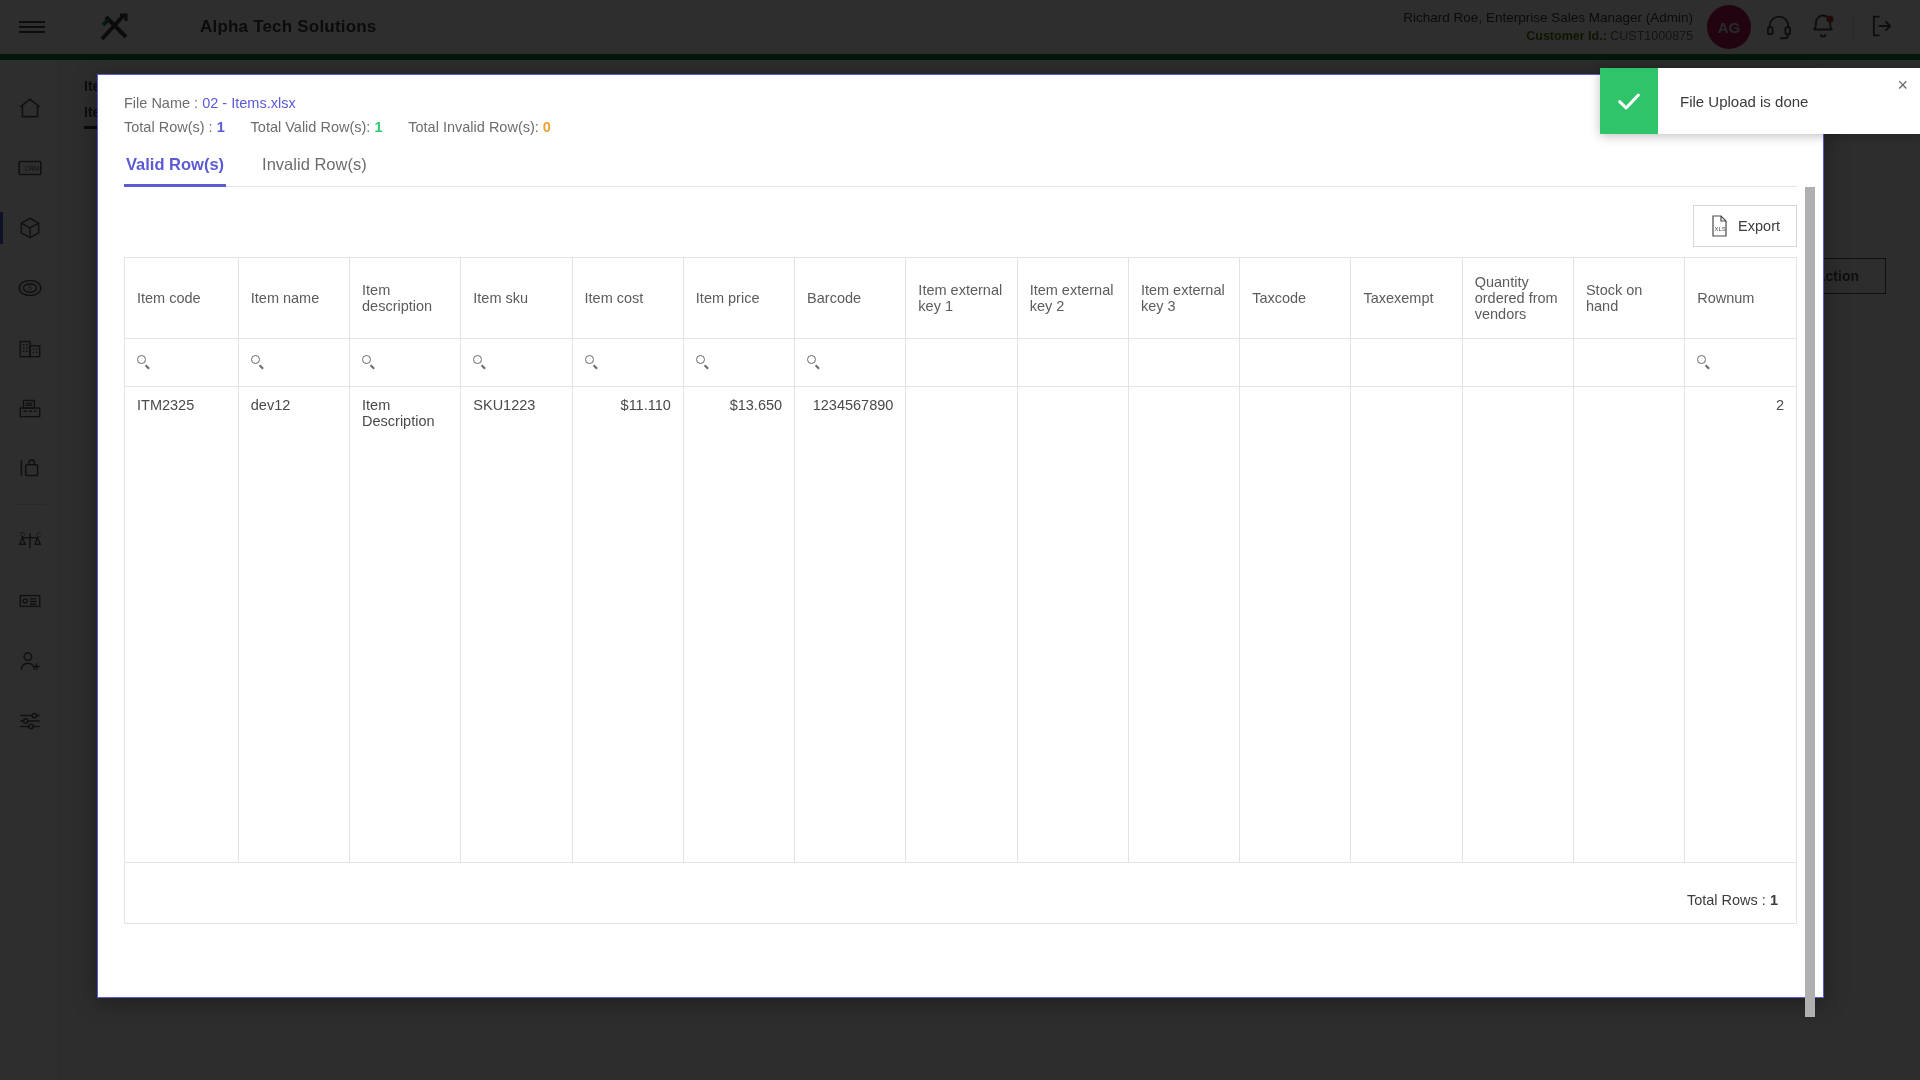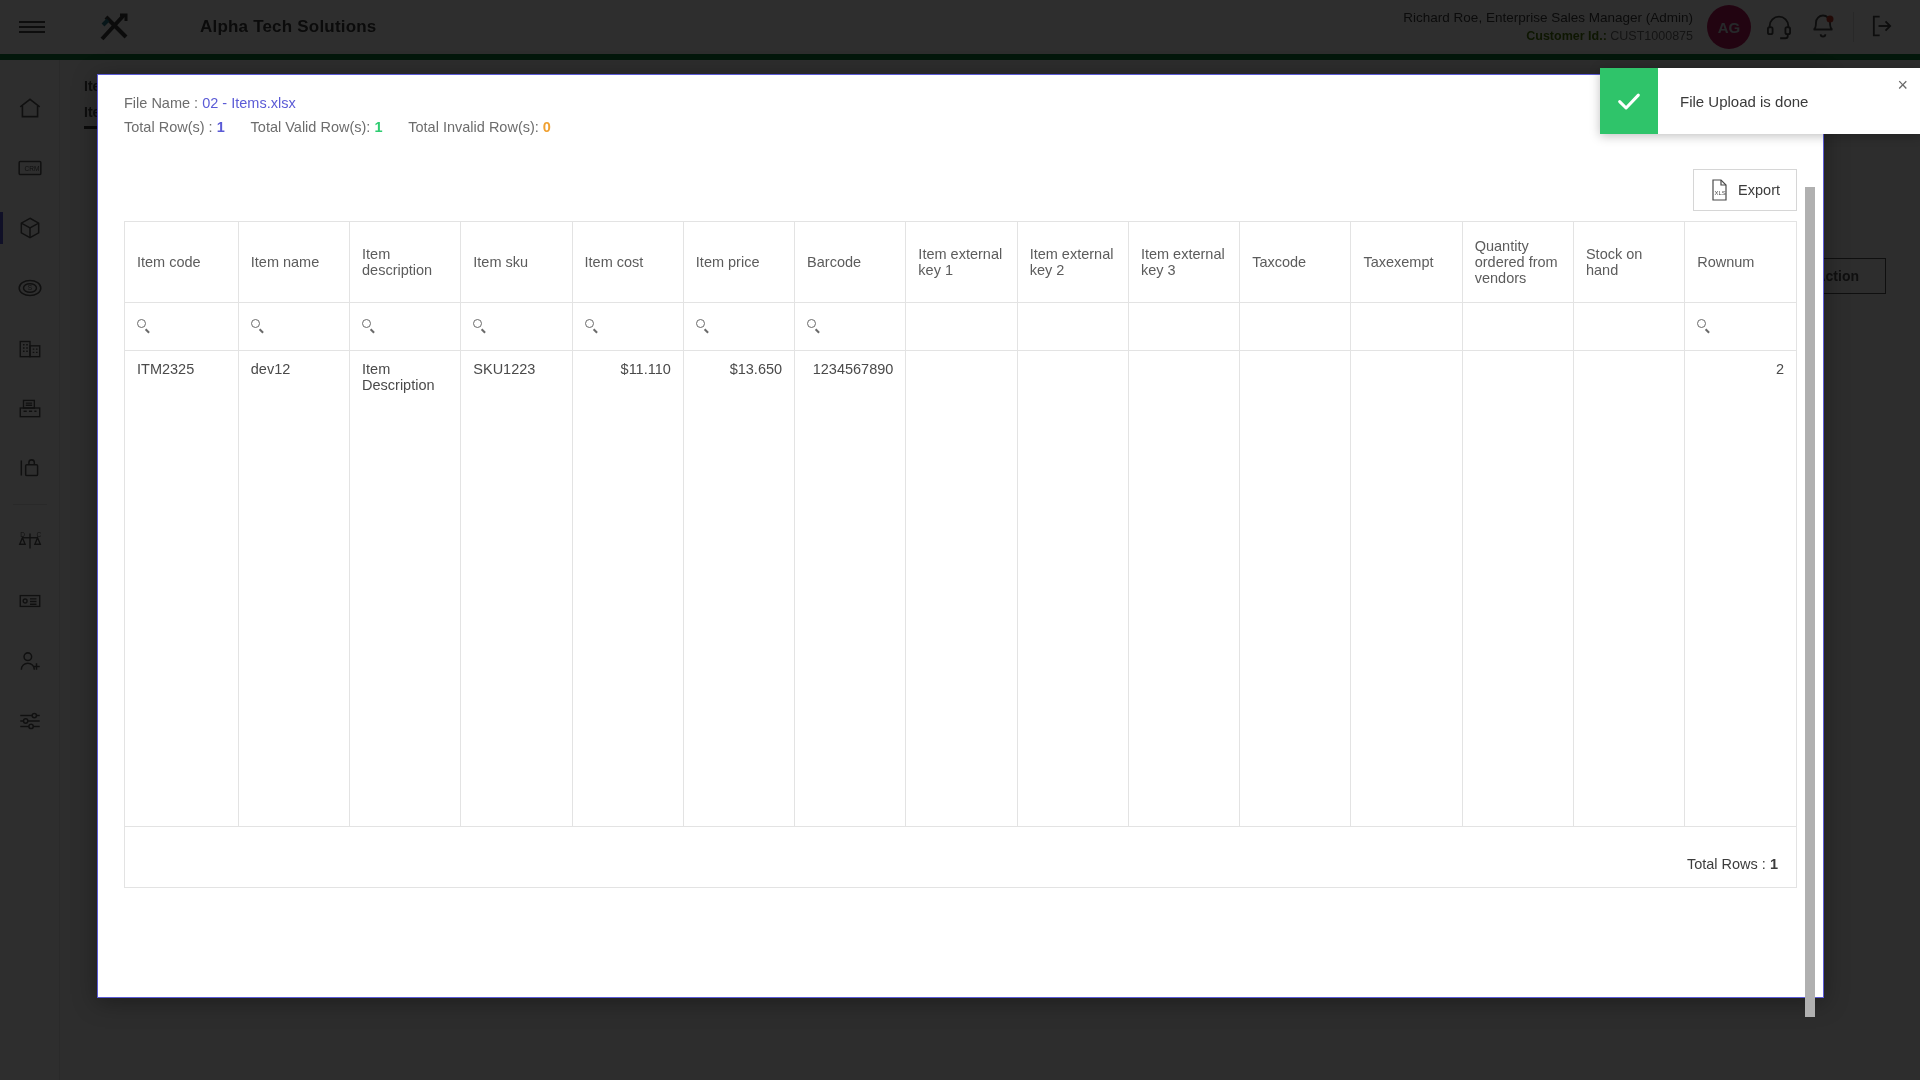--- a/index.html
+++ b/index.html
@@ -296,20 +296,24 @@
       <span>Total Row(s) :</span>
       <span class="cnt-total">1</span>
       <span class="sep"></span>
       <span>Total Valid Row(s):</span>
       <span class="cnt-valid">1</span>
       <span class="sep"></span>
       <span>Total Invalid Row(s):</span>
       <span class="cnt-invalid">0</span>
     </div>
 
+    <div class="tabs">
+      <div class="tab active">Valid Row(s)</div>
+      <div class="tab">Invalid Row(s)</div>
+    </div>
 
     <div class="toolbar">
       <div class="export-btn">
         <span class="xls-ico">
           <svg width="19" height="22" viewBox="0 0 19 22" fill="none" stroke="#4a4a4a" stroke-width="1.2">
             <path d="M3 1h8l5 5v15H3z"></path>
               <path d="M11 1v5h5"></path>
             <text x="4.5" y="16" font-size="6" fill="#4a4a4a" stroke="none" font-family="Liberation Sans">XLS</text>
           </svg>
         </span>

